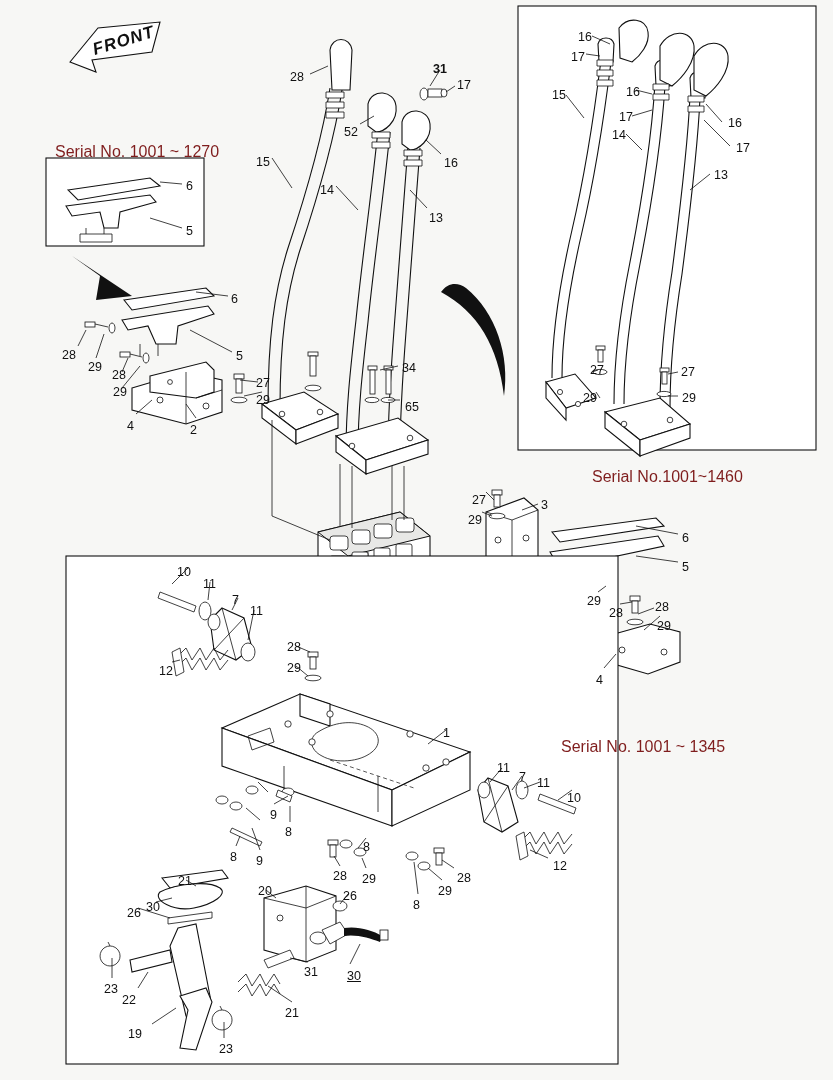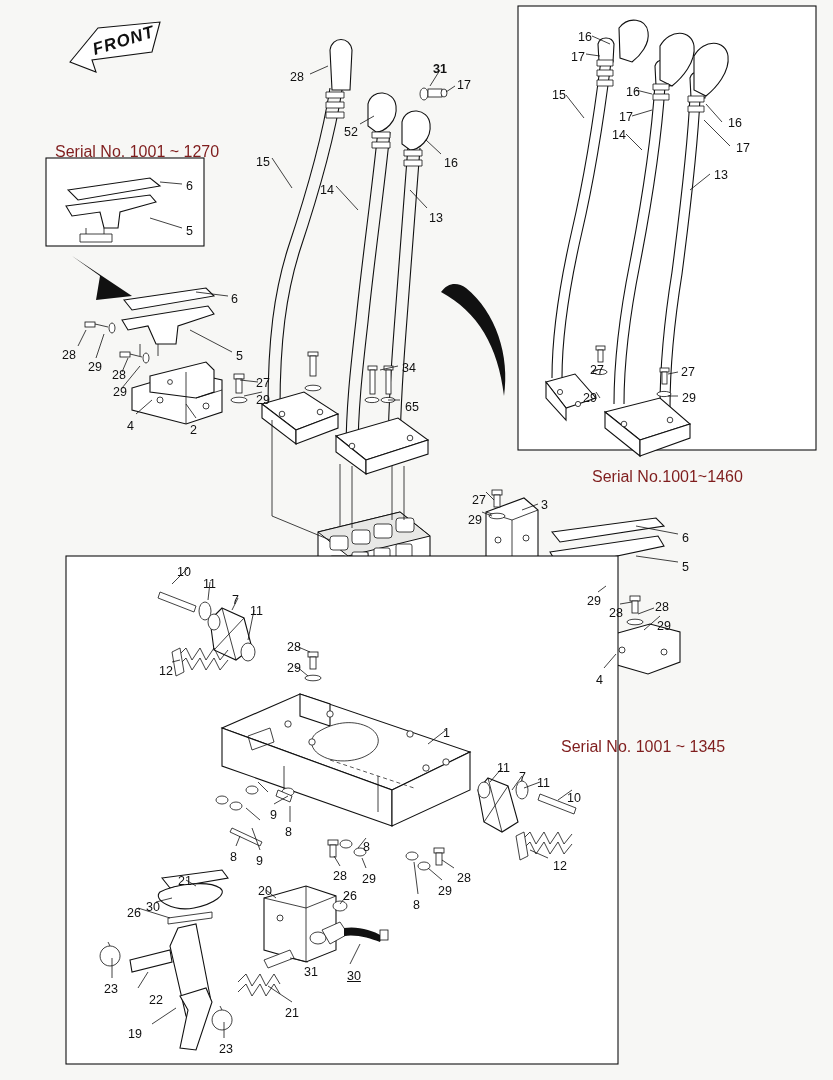--- a/index.html
+++ b/index.html
@@ -536,19 +536,19 @@
       <div class="label" style="left: 457px; top: 872px;">28</div>
       <div class="label" style="left: 438px; top: 885px;">29</div>
       <div class="label" style="left: 413px; top: 899px;">8</div>
       <div class="label" style="left: 178px; top: 875px;">21</div>
       <div class="label" style="left: 146px; top: 901px;">30</div>
       <div class="label" style="left: 127px; top: 907px;">26</div>
       <div class="label" style="left: 258px; top: 885px;">20</div>
       <div class="label" style="left: 343px; top: 890px;">26</div>
       <div class="label" style="left: 347px; top: 970px; text-decoration: underline;">30</div>
       <div class="label" style="left: 104px; top: 983px;">23</div>
-      <div class="label" style="left: 149px; top: 994px;">22</div>
+      <div class="label" style="left: 122px; top: 994px;">22</div>
       <div class="label" style="left: 304px; top: 966px;">31</div>
       <div class="label" style="left: 285px; top: 1007px;">21</div>
       <div class="label" style="left: 128px; top: 1028px;">19</div>
       <div class="label" style="left: 219px; top: 1043px;">23</div>
     </div>
 </div>
 
 </body></html>

